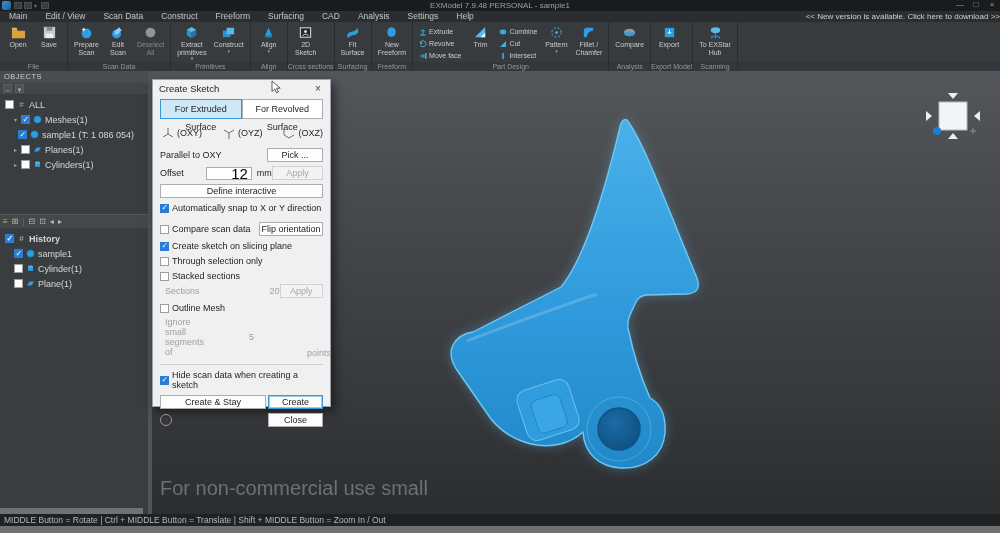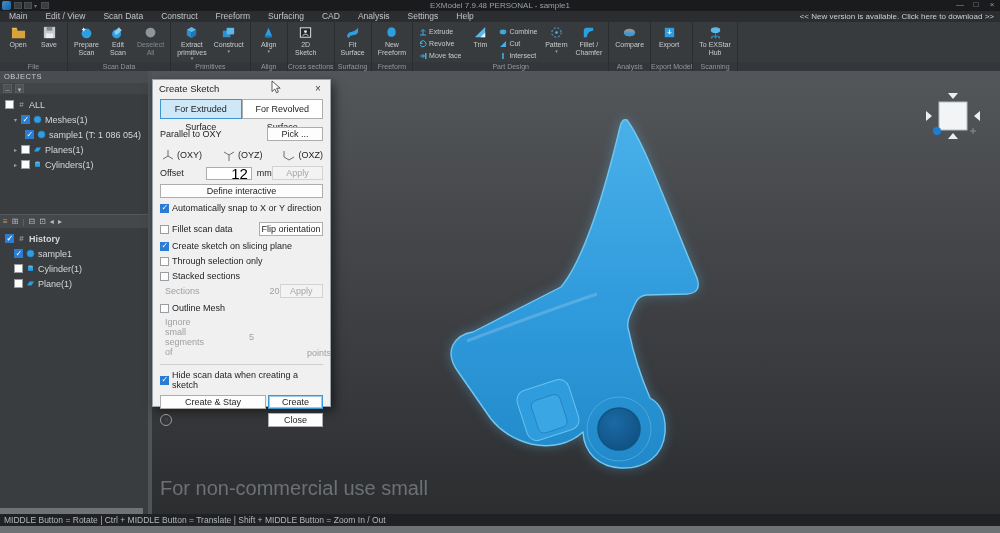--- a/index.html
+++ b/index.html
@@ -15,21 +15,21 @@
   .qbtn { width:8px; height:7px; background:#3a3d40; border:1px solid #4a4d50; margin-right:2px; }
   .qcaret { color:#6f7376; font-size:6px; margin-right:4px; }
   #title-text { position:absolute; left:0; right:0; text-align:center; pointer-events:none; }
   .winbtns { margin-left:auto; display:flex; z-index:2; }
   .winbtn { width:16px; height:11px; text-align:center; line-height:10px; font-size:8px; color:#9aa0a4; }
 
   
   #menubar { position:absolute; left:0; top:11px; width:1000px; height:11px; background:#2b2d30;
     display:flex; align-items:center; font-size:8.5px; color:#c2c5c8; }
   .menuitem { padding:8px 9px; line-height:11px; }
-  #update-notice { margin-left:auto; padding-right:6px; font-size:8px; color:#cdd0d3; }
+  #update-notice { margin-left:auto; font-size:8px; color:#cdd0d3; }
 
   
   #ribbon { position:absolute; left:0; top:22px; width:1000px; height:49px; display:flex;
     background:linear-gradient(to bottom,#383b3e 0,#383b3e 40px,#33363a 40px,#33363a 49px); }
   .rgroup { display:flex; flex-direction:column; border-right:1px solid #2a2c2f; }
   .rbuttons { height:40px; display:flex; align-items:flex-start; padding:2px 3px 0 3px; gap:1px; }
   .rbtn { display:flex; flex-direction:column; align-items:center; padding:1px 3px 0 3px; min-width:30px; }
   .ricon { width:17px; height:15px; display:block; margin-bottom:1px; }
   .rlbl { font-size:7px; line-height:7.5px; color:#c9ccce; text-align:center; white-space:pre-line; }
   .rlbl.dim { color:#84888c; }
@@ -43,21 +43,21 @@
 
   
   #sidebar { position:absolute; left:0; top:71px; width:148px; height:443px; background:#3a3d40; }
   #objects-header { height:12px; background:#4a4d50; color:#c8cbce; font-size:7.5px;
     line-height:12px; padding-left:4px; letter-spacing:.5px; }
   #objects-tools { height:11px; background:#424548; display:flex; align-items:center; gap:3px; padding-left:3px; }
   .tool-ic { font-size:7px; color:#aeb2b5; line-height:9px; width:9px; height:9px; text-align:center;
     background:#4e5154; border:1px solid #5a5d60; }
   .tree { padding-top:3px; }
   .trow { display:flex; align-items:center; height:15px; font-size:9px; color:#d4d7d9; }
-  .indent0 { padding-left:5px; } .indent1 { padding-left:14px; } .indent2 { padding-left:18px;justify-content:center; }
+  .indent0 { padding-left:5px; } .indent1 { padding-left:14px; } .indent2 { padding-left:18px; }
   .expander { width:7px; font-size:6px; color:#9aa0a5; }
   .cb { width:9px; height:9px; background:#fdfdfd; border:1px solid #9a9ea2; margin-right:3px; flex:none;
     position:relative; }
   .cb.on { background:#2b7cd3; border-color:#2b7cd3; }
   .cb.on::after { content:"✓"; position:absolute; left:0.5px; top:-1.5px; color:#fff; font-size:8px; }
   .tico { width:9px; height:9px; margin-right:3px; flex:none; }
   .hashico { width:9px; margin-right:3px; color:#9aa0a5; font-size:8px; text-align:center; }
   #history-tools { margin-top:42px; height:14px; background:#45484b; border-top:1px solid #55585b;
     display:flex; align-items:center; gap:4px; padding-left:3px; font-size:8px; color:#b8bcbe; }
   .htool.first { color:#e6a23c; }
@@ -519,45 +519,45 @@
     <div id="dialog-title">
       <span>Create Sketch</span>
       <span id="dialog-close">×</span>
     </div>
 
     <div class="drow tabs">
       <div class="tabbtn active">For Extruded Surface</div>
       <div class="tabbtn">For Revolved Surface</div>
     </div>
 
+    <div class="drow planes">
+      <div class="plane-opt">
+        <svg class="axis-ic" viewBox="0 0 15 14">
+            <path d="M3 11l5-3 5 3M8 8V2" stroke="#6a6e72" fill="none"></path>
+          </svg>
+        <span>(OXY)</span>
+      </div>
+      <div class="plane-opt">
+        <svg class="axis-ic" viewBox="0 0 15 14">
+            <path d="M3 4l5 3 5-3M8 7v6" stroke="#6a6e72" fill="none"></path>
+          </svg>
+        <span>(OYZ)</span>
+      </div>
+      <div class="plane-opt">
+        <svg class="axis-ic" viewBox="0 0 15 14">
+            <path d="M3 3v6l5 3 5-3" stroke="#6a6e72" fill="none"></path>
+          </svg>
+        <span>(OXZ)</span>
+      </div>
+    </div>
+
     <div class="drow" style="margin-top:8px;">
       <span>Parallel to OXY</span>
       <span class="grow"></span>
       <div class="dbtn" style="width:56px;">Pick ...</div>
-    </div>
-
-    <div class="drow planes">
-      <div class="plane-opt">
-        <svg class="axis-ic" viewBox="0 0 15 14">
-            <path d="M3 11l5-3 5 3M8 8V2" stroke="#6a6e72" fill="none"></path>
-          </svg>
-        <span>(OXY)</span>
-      </div>
-      <div class="plane-opt">
-        <svg class="axis-ic" viewBox="0 0 15 14">
-            <path d="M3 4l5 3 5-3M8 7v6" stroke="#6a6e72" fill="none"></path>
-          </svg>
-        <span>(OYZ)</span>
-      </div>
-      <div class="plane-opt">
-        <svg class="axis-ic" viewBox="0 0 15 14">
-            <path d="M3 3v6l5 3 5-3" stroke="#6a6e72" fill="none"></path>
-          </svg>
-        <span>(OXZ)</span>
-      </div>
     </div>
 
     <div class="drow" style="margin-top:4px;">
       <span>Offset</span>
       <input class="dinput" style="margin-left: 22px;" value="12">
       <span style="margin-left:5px;">mm</span>
       <span class="grow"></span>
       <div class="dbtn disabled" style="width:56px;">Apply</div>
     </div>
 
@@ -565,21 +565,21 @@
       <div class="dbtn grow">Define interactive</div>
     </div>
 
     <div class="drow dcheckrow">
       <span class="cb on"></span>
       <span>Automatically snap to X or Y direction</span>
     </div>
 
     <div class="drow" style="margin-top:9px;">
       <span class="cb"></span>
-      <span>Fillet scan data</span>
+      <span>Compare scan data</span>
       <span class="grow"></span>
       <div class="dbtn" style="width:64px;">Flip orientation</div>
     </div>
 
     <div class="drow dcheckrow">
       <span class="cb on"></span>
       <span>Create sketch on slicing plane</span>
     </div>
 
     <div class="drow dcheckrow">

